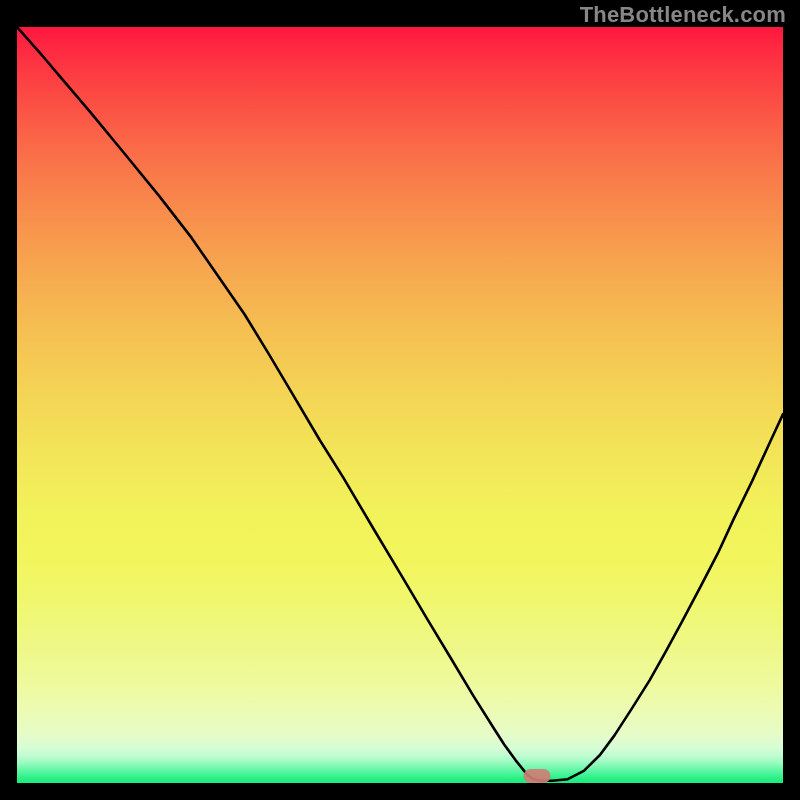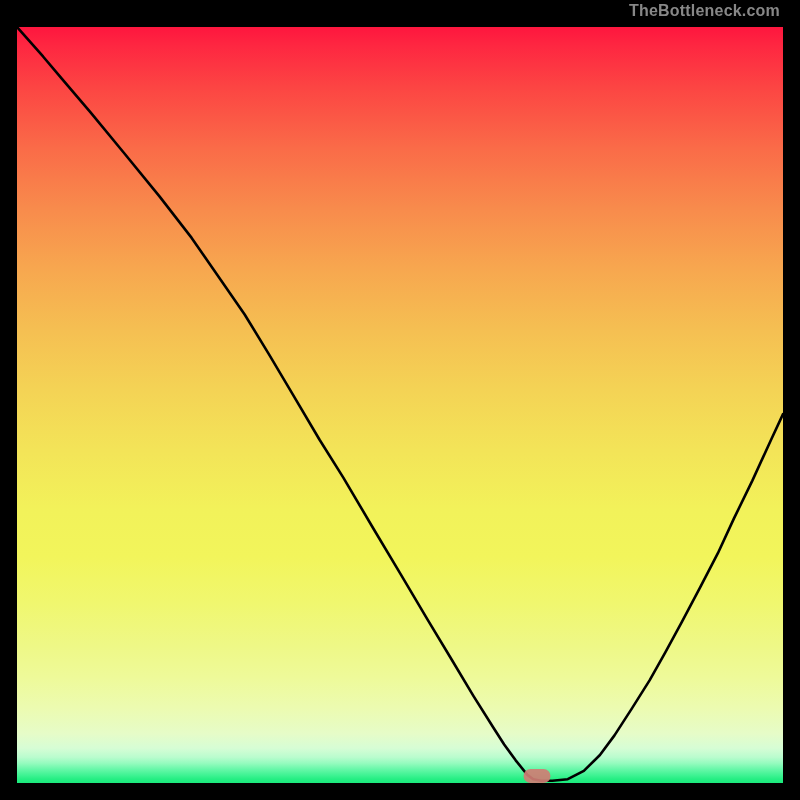--- a/index.html
+++ b/index.html
@@ -54,23 +54,23 @@
     position: absolute;
     left: 17px;
     top: 27px;
     width: 766px;
     height: 756px;
     pointer-events: none;
   }
   .watermark {
     position: absolute;
     top: 2px;
-    right: 20px;
+    right: 14px;
     font-family: Arial, Helvetica, sans-serif;
-    font-size: 16px;
+    font-size: 22px;
     font-weight: bold;
     color: #878787;
     letter-spacing: 0.2px;
   }
   .marker {
     position: absolute;
     width: 27px;
     height: 14px;
     border-radius: 7px;
     background: #cf7d74;

